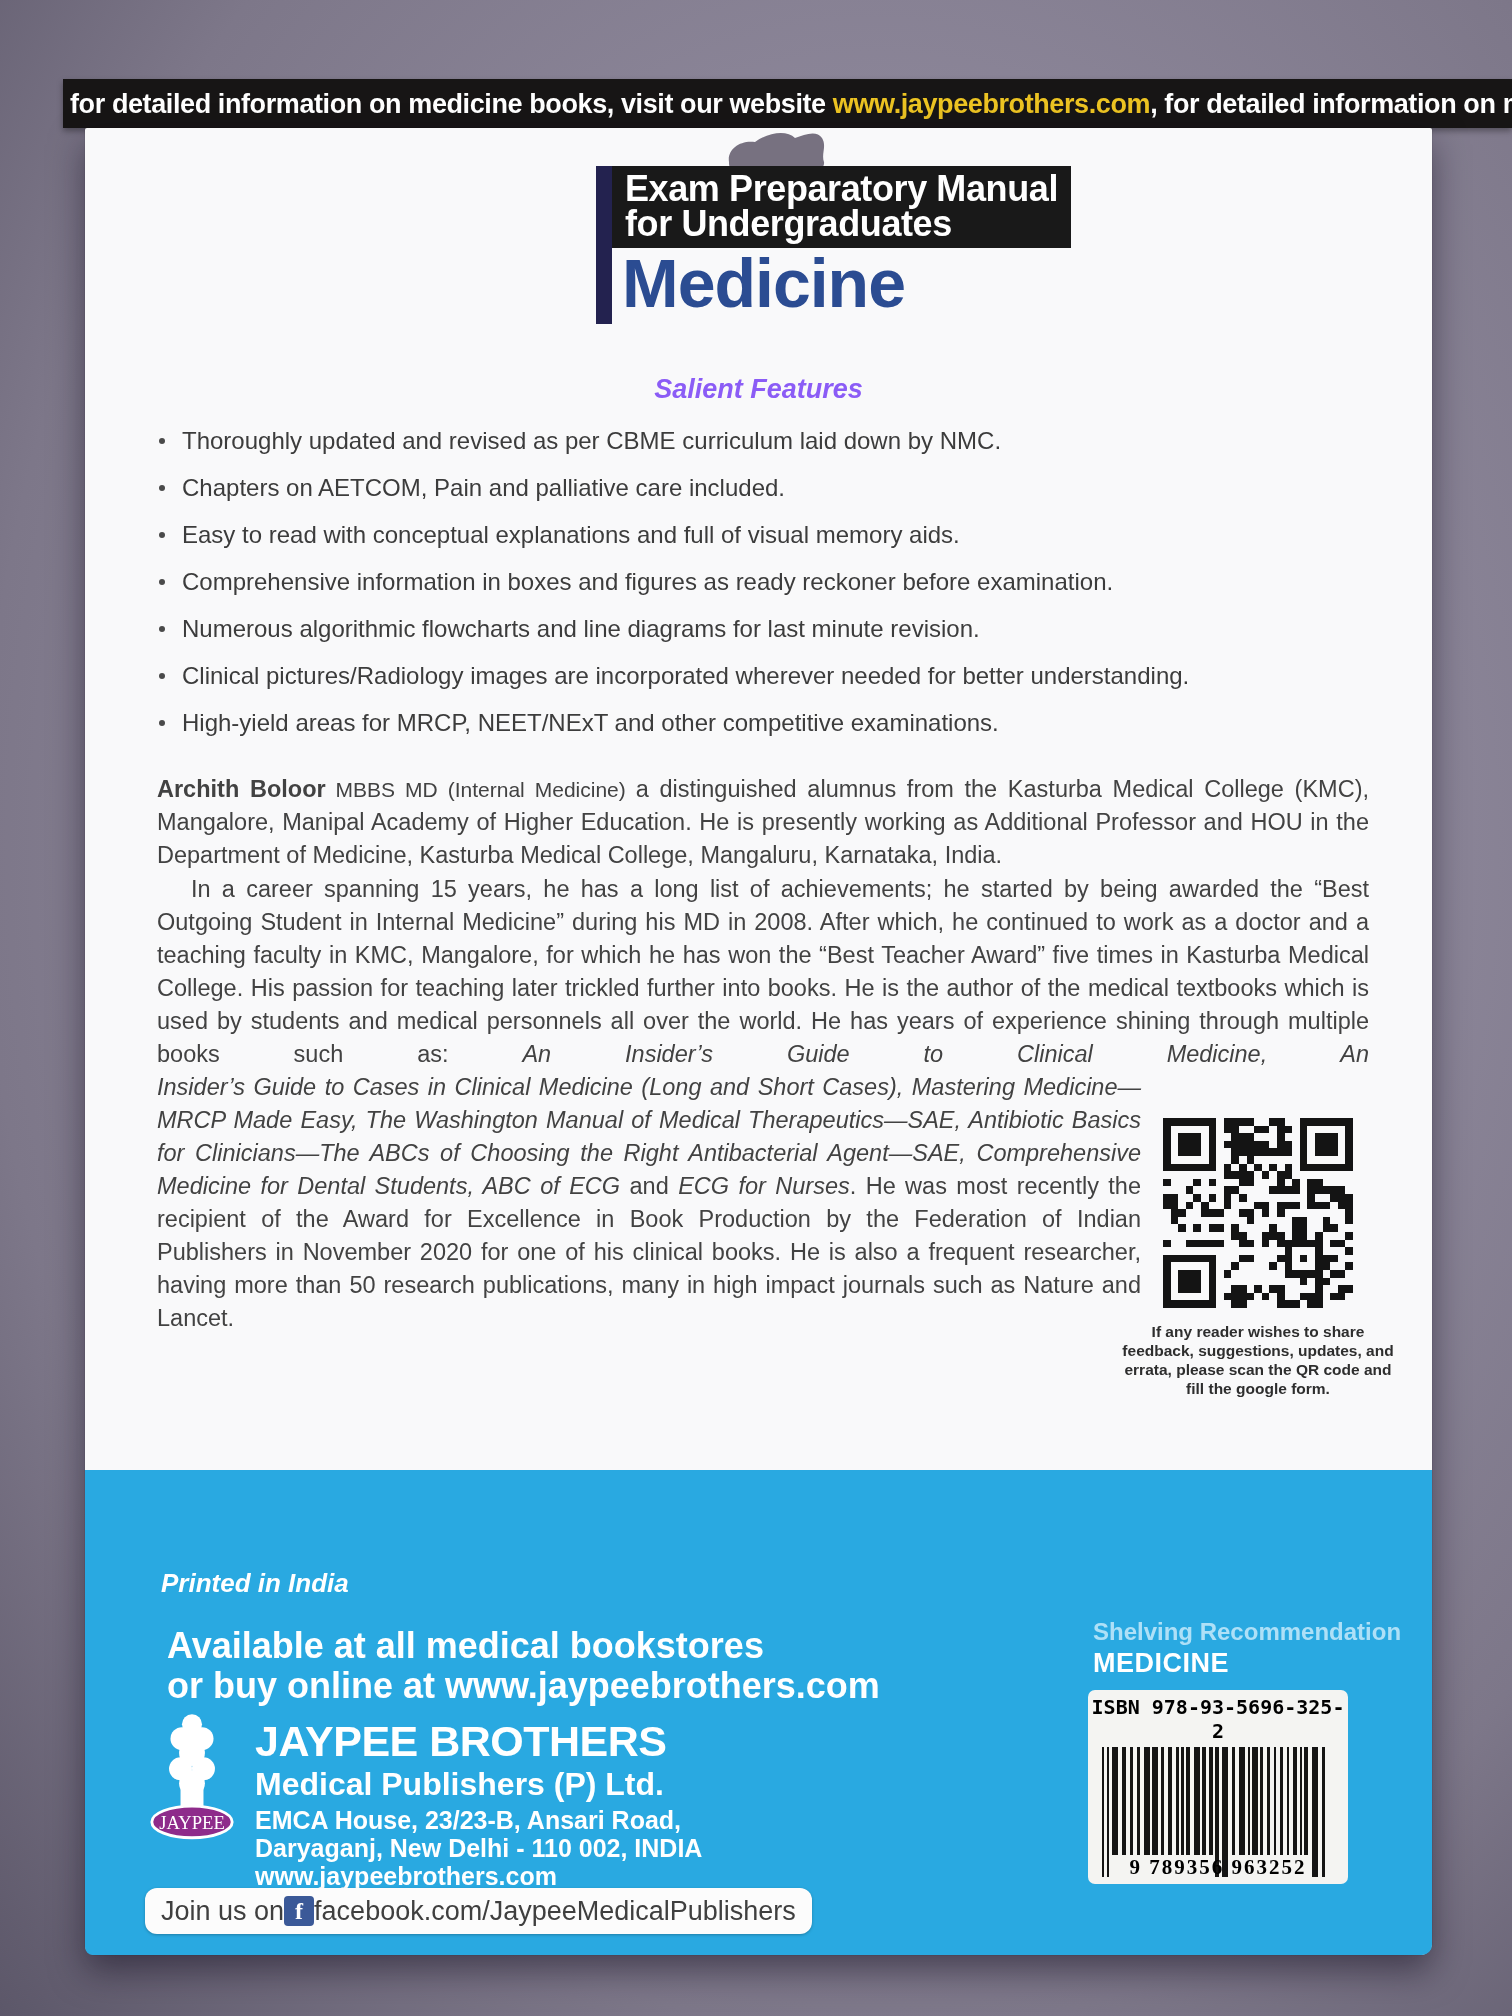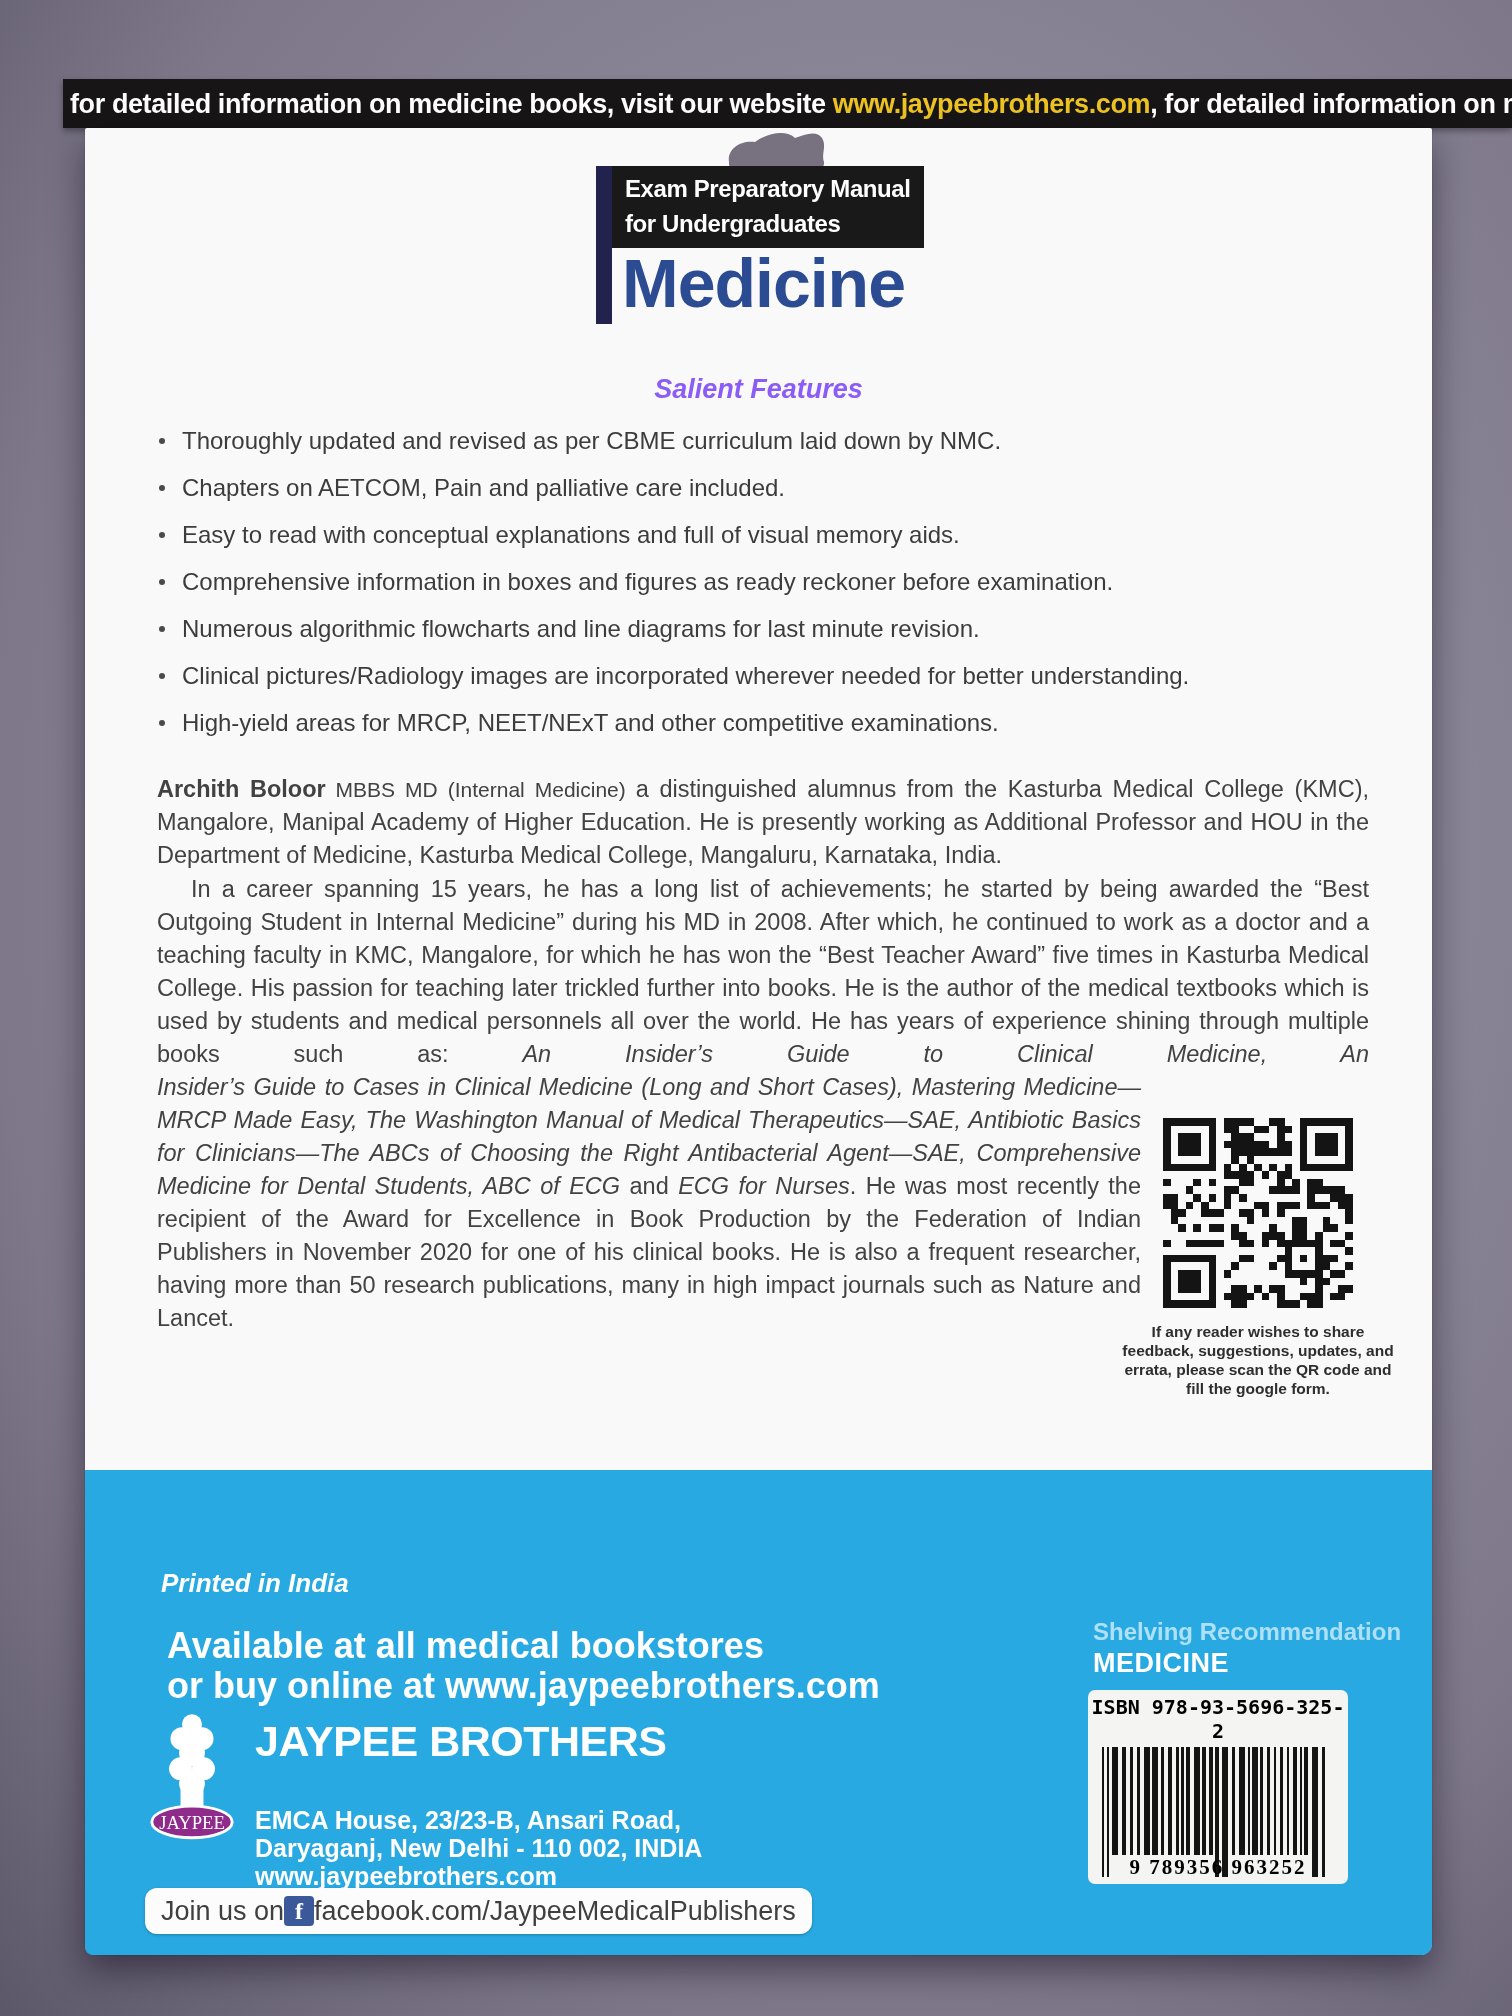--- a/index.html
+++ b/index.html
@@ -10,21 +10,21 @@
   .topbar{position:absolute;left:63px;top:79px;right:0;height:49px;background:#171515;
     color:#fff;font-size:27px;font-weight:700;line-height:50px;white-space:nowrap;overflow:hidden;
     padding-left:7px;letter-spacing:-0.4px;box-shadow:0 3px 6px rgba(0,0,0,.35);}
   .topbar .lnk{color:#ecc322;}
   
   .book{position:absolute;left:85px;top:128px;width:1347px;height:1827px;background:#f9f9fa;
     border-radius:2px 2px 12px 10px;box-shadow:0 16px 34px rgba(18,12,30,.5), 0 0 0 1px rgba(0,0,0,.06);}
   .blob{position:absolute;left:640px;top:0;width:118px;height:48px;}
   .accent-bar{position:absolute;left:511px;top:38px;width:16px;height:158px;background:#23224f;}
   .series-box{position:absolute;left:527px;top:38px;background:#191919;color:#fff;
-    padding:5px 13px 7px;font-size:24px;line-height:35px;font-weight:700;letter-spacing:-0.4px;}
+    padding:5px 13px 7px;font-size:36px;line-height:35px;font-weight:700;letter-spacing:-0.4px;}
   .book-title{position:absolute;left:537px;top:116px;font-size:68px;font-weight:700;
     color:#2b4c92;letter-spacing:-1px;line-height:1.15;}
   .salient{position:absolute;left:0;top:246px;width:100%;text-align:center;
     font-size:27px;font-weight:700;font-style:italic;color:#8b5cf6;}
   .features{position:absolute;left:74px;top:298px;width:1190px;margin:0;padding:0;list-style:none;}
   .features li{display:flex;gap:17px;margin-bottom:17px;font-size:24px;line-height:30px;color:#3c3c3c;}
   .features .dot{flex:none;width:6px;height:6px;border-radius:50%;background:#4a4a4a;margin-top:12px;}
   .bio{position:absolute;left:72px;top:645px;width:1212px;font-size:23.5px;line-height:33px;
     color:#424242;text-align:justify;}
   .bio p{margin:0;}
@@ -443,20 +443,21 @@
           <circle cx="24" cy="41" r="8"></circle>
           <circle cx="40" cy="41" r="8"></circle>
           <circle cx="32" cy="51" r="9"></circle>
           <rect x="24" y="54" width="16" height="14"></rect>
         </g>
         <ellipse cx="32" cy="78" rx="28" ry="11" fill="#8e2b8b" stroke="#ffffff" stroke-width="2"></ellipse>
         <text x="32" y="83" text-anchor="middle" fill="#ffffff" font-size="13" font-family="Liberation Serif, serif">JAYPEE</text>
       </svg>
 
       <div class="pub-name">JAYPEE BROTHERS</div>
+      <div class="pub-sub">Medical Publishers (P) Ltd.</div>
       <div class="pub-addr1">EMCA House, 23/23-B, Ansari Road,</div>
       <div class="pub-addr2">Daryaganj, New Delhi - 110 002, INDIA</div>
       <div class="pub-web">www.jaypeebrothers.com</div>
 
       <div class="fb-pill">
         <span>Join us on</span>
         <span class="fb-icon">f</span>
         <span>facebook.com/JaypeeMedicalPublishers</span>
       </div>
 

